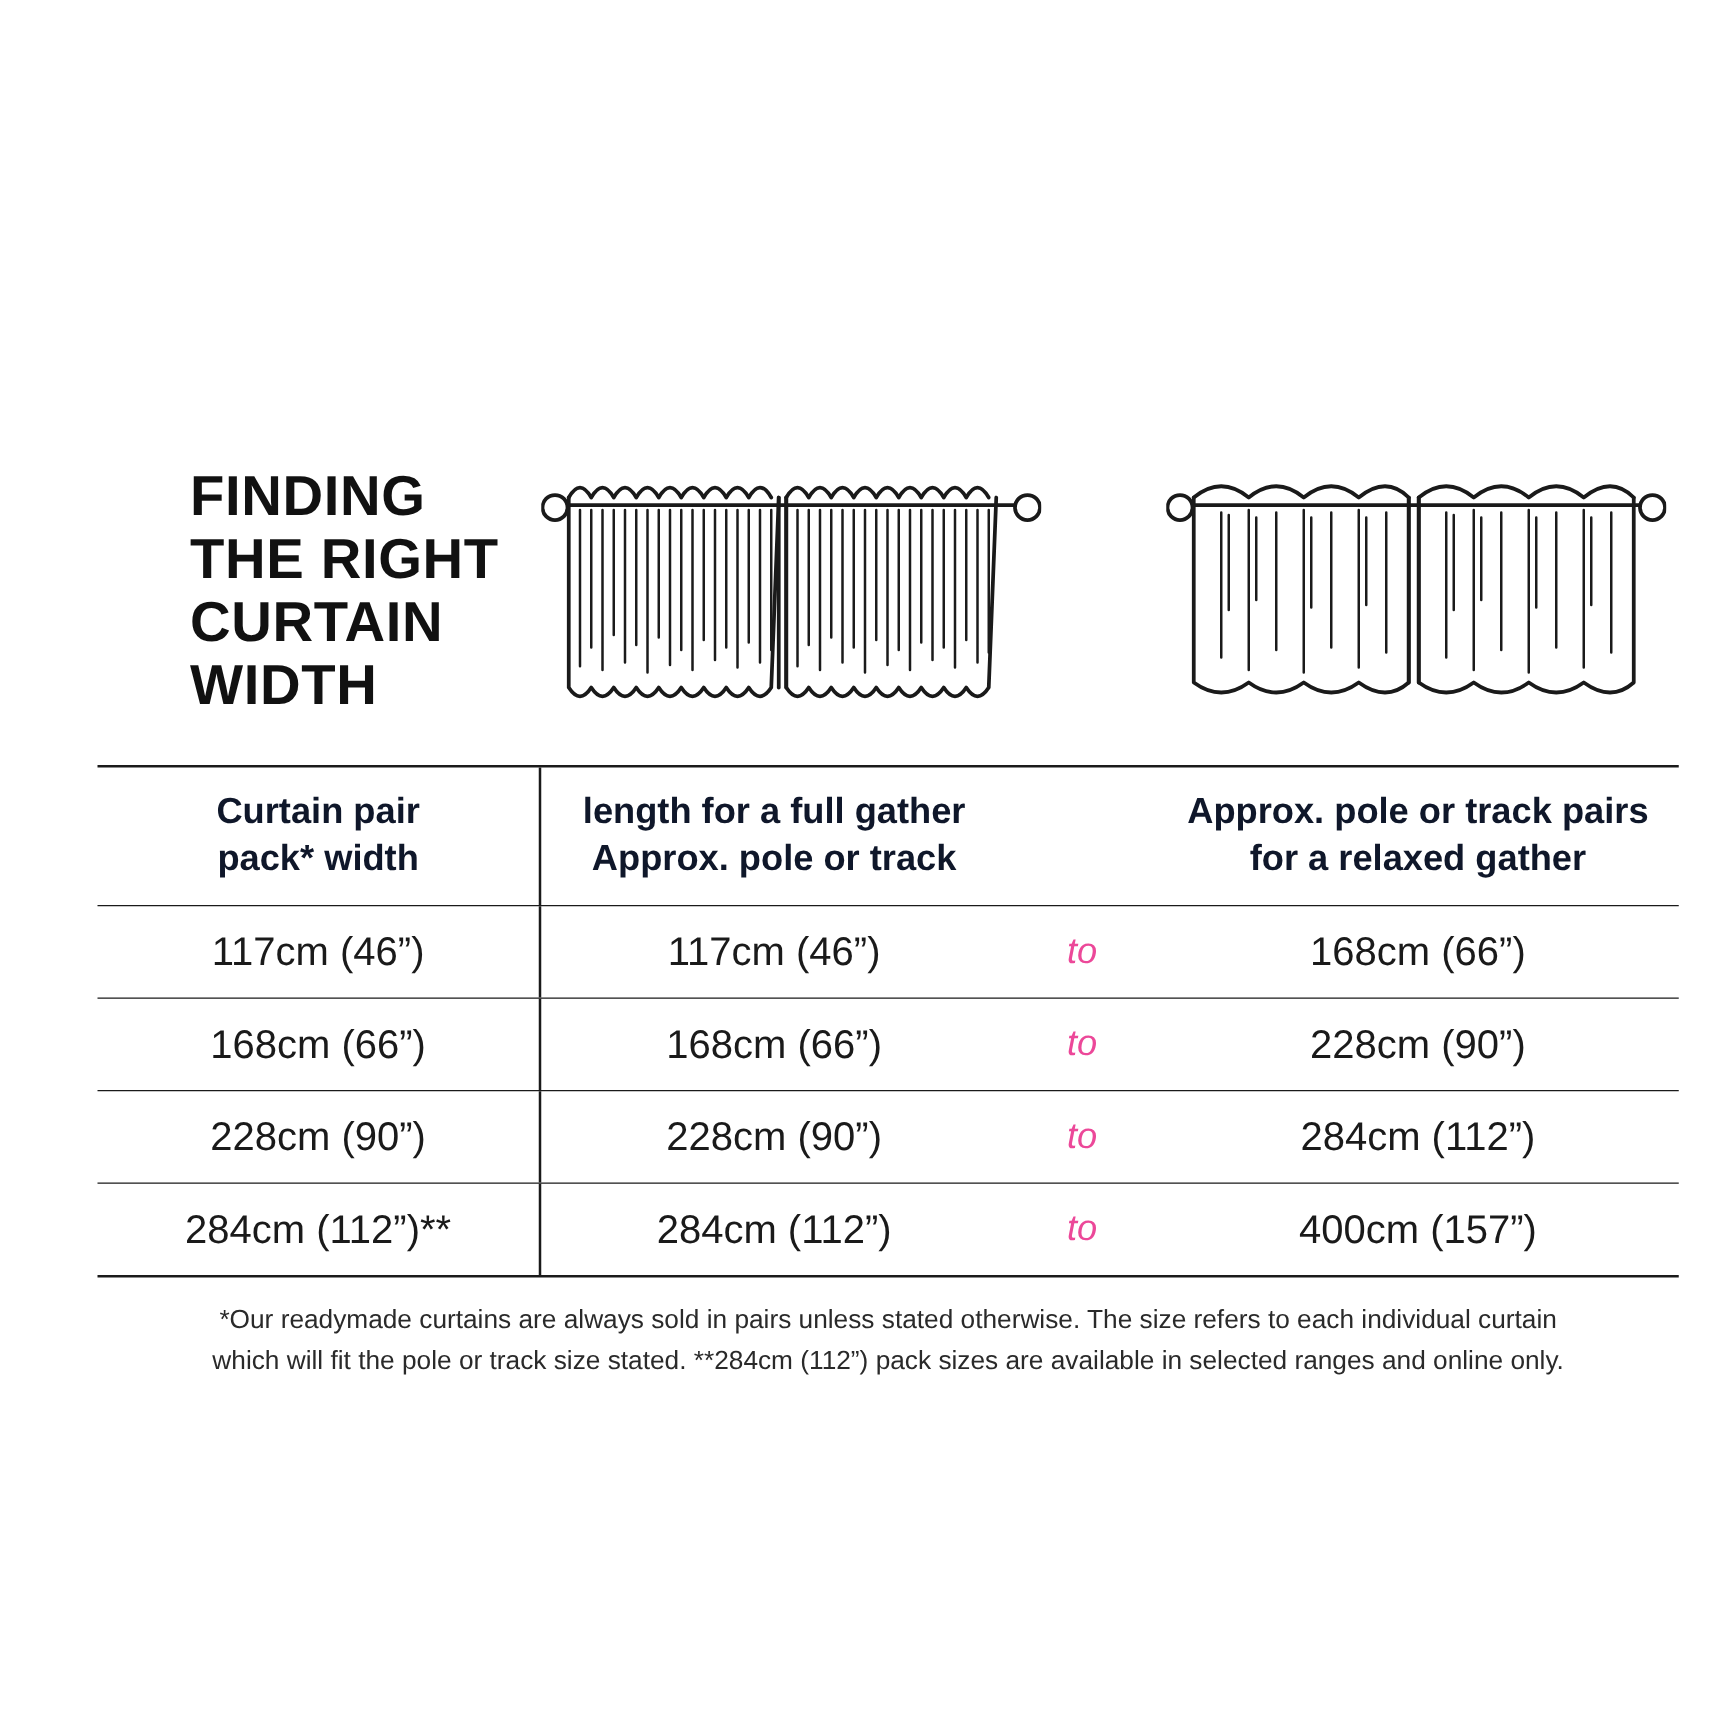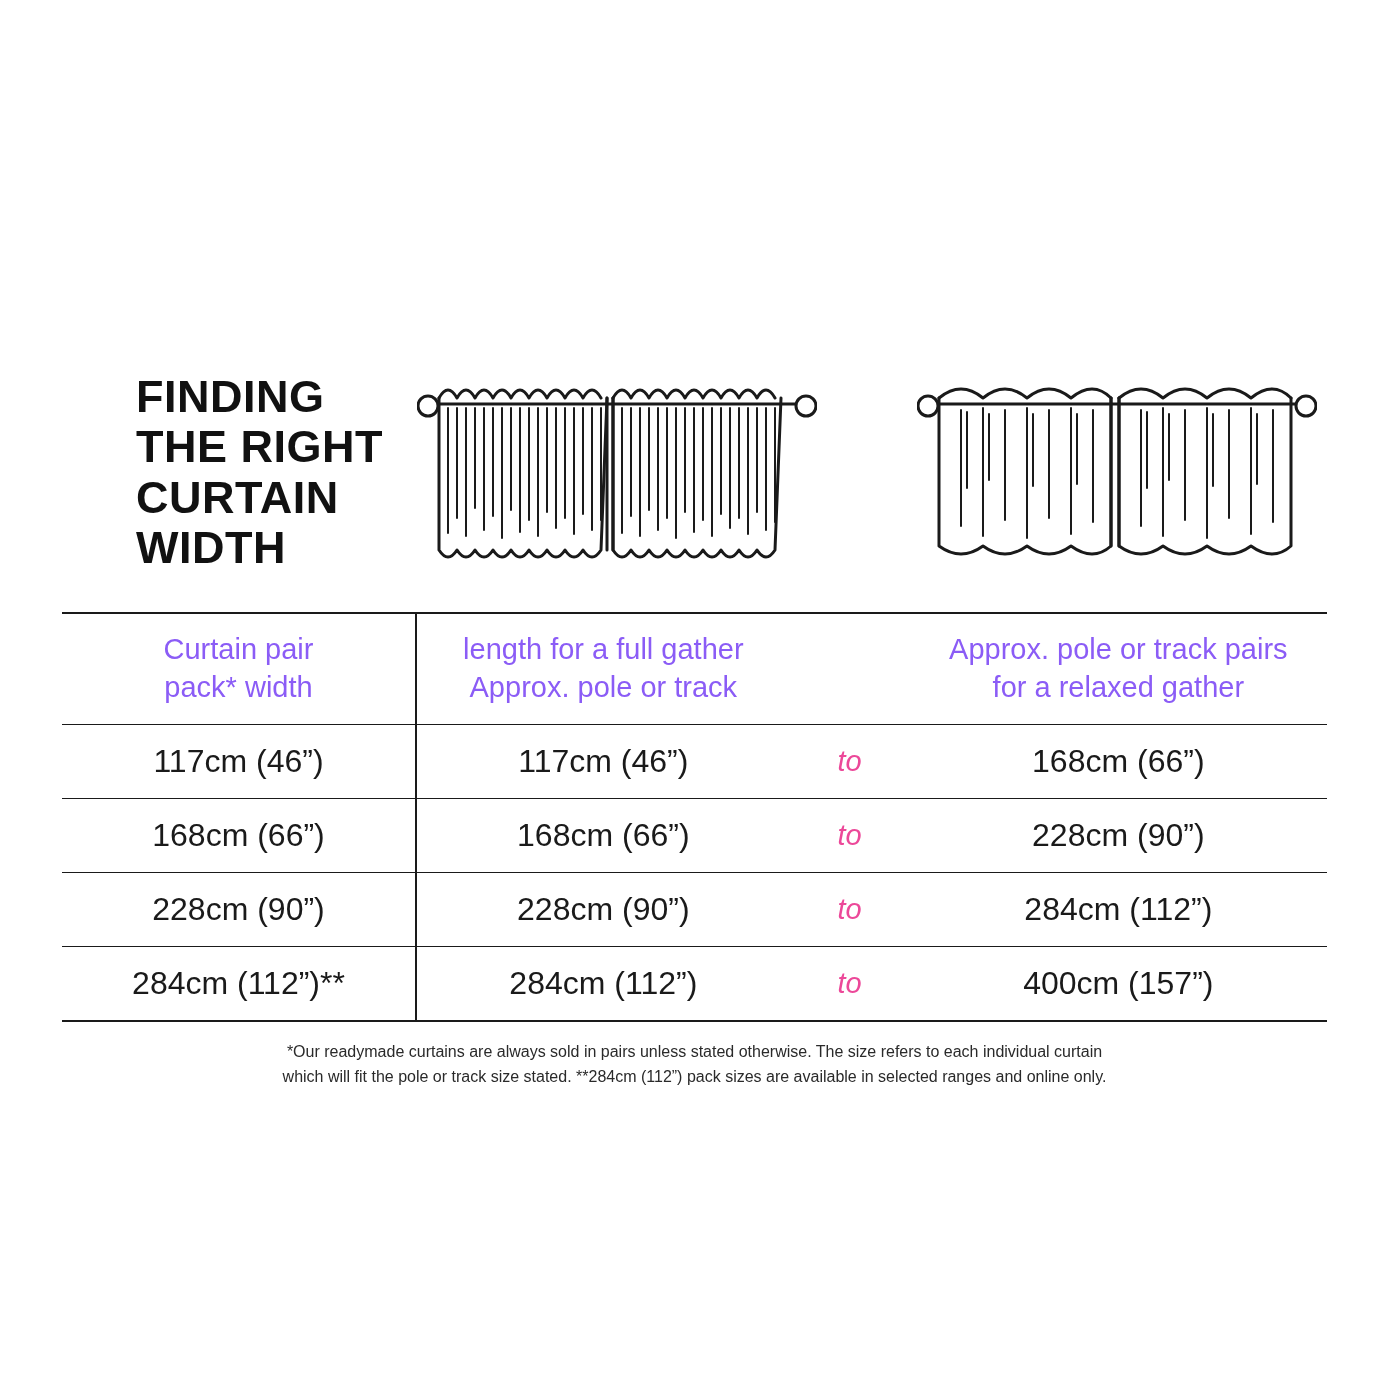--- a/index.html
+++ b/index.html
@@ -10,21 +10,21 @@
   body {
     width: 1389px;
     height: 1389px;
     font-family: "Liberation Sans", sans-serif;
     color: #1a1a1a;
     position: relative;
     overflow: hidden;
   }
   .sheet {
     position: absolute;
-    left: 0;
+    left: 16px;
     top: 0;
     width: 1242px;
     height: 1389px;
     background: #ffffff;
   }
   .content {
     position: absolute;
     left: 62px;
     top: 360px;
     width: 1265px;
@@ -100,43 +100,43 @@
     display: flex;
     align-items: center;
     justify-content: center;
     text-align: center;
   }
 
   .head-row { height: 110px; }
   .head-cell-text {
     font-size: 29px;
     line-height: 1.3;
-    font-weight: 400;
-    color: #8b5cf6;
+    font-weight: 700;
+    color: #0f172a;
     text-align: center;
   }
   .head-cell-text span { display: block; }
 
   .data-row { height: 73px; }
   .data-text {
     font-size: 32px;
     font-weight: 400;
     color: #1a1a1a;
     white-space: nowrap;
   }
   .to-text {
     font-size: 29px;
     color: #ec4899;
     font-style: italic;
   }
 
   .footnote {
     margin-top: 18px;
     text-align: center;
-    font-size: 16px;
+    font-size: 21px;
     line-height: 1.55;
     color: #2a2a2a;
     padding: 0 60px;
   }
   .footnote span { display: block; }
 </style>
 </head>
 <body>
 
 <div class="sheet">

